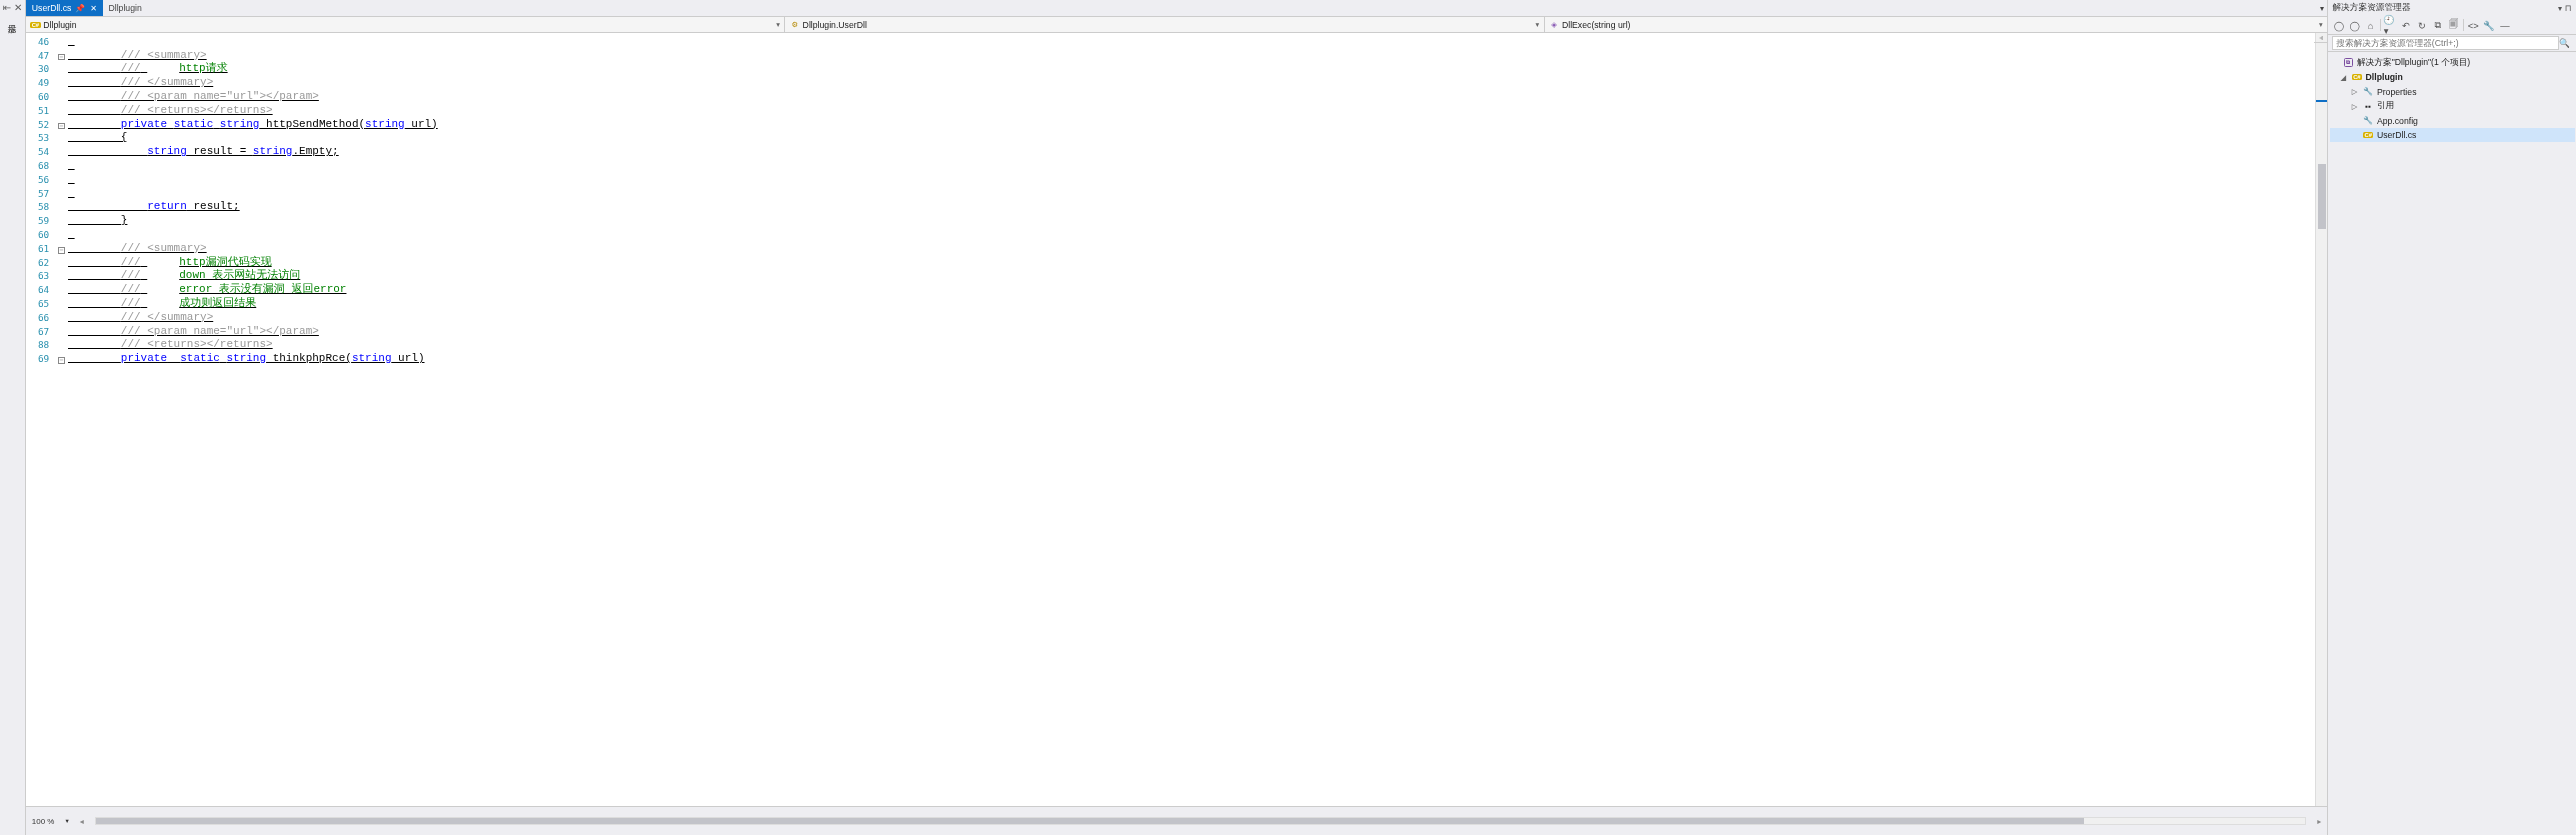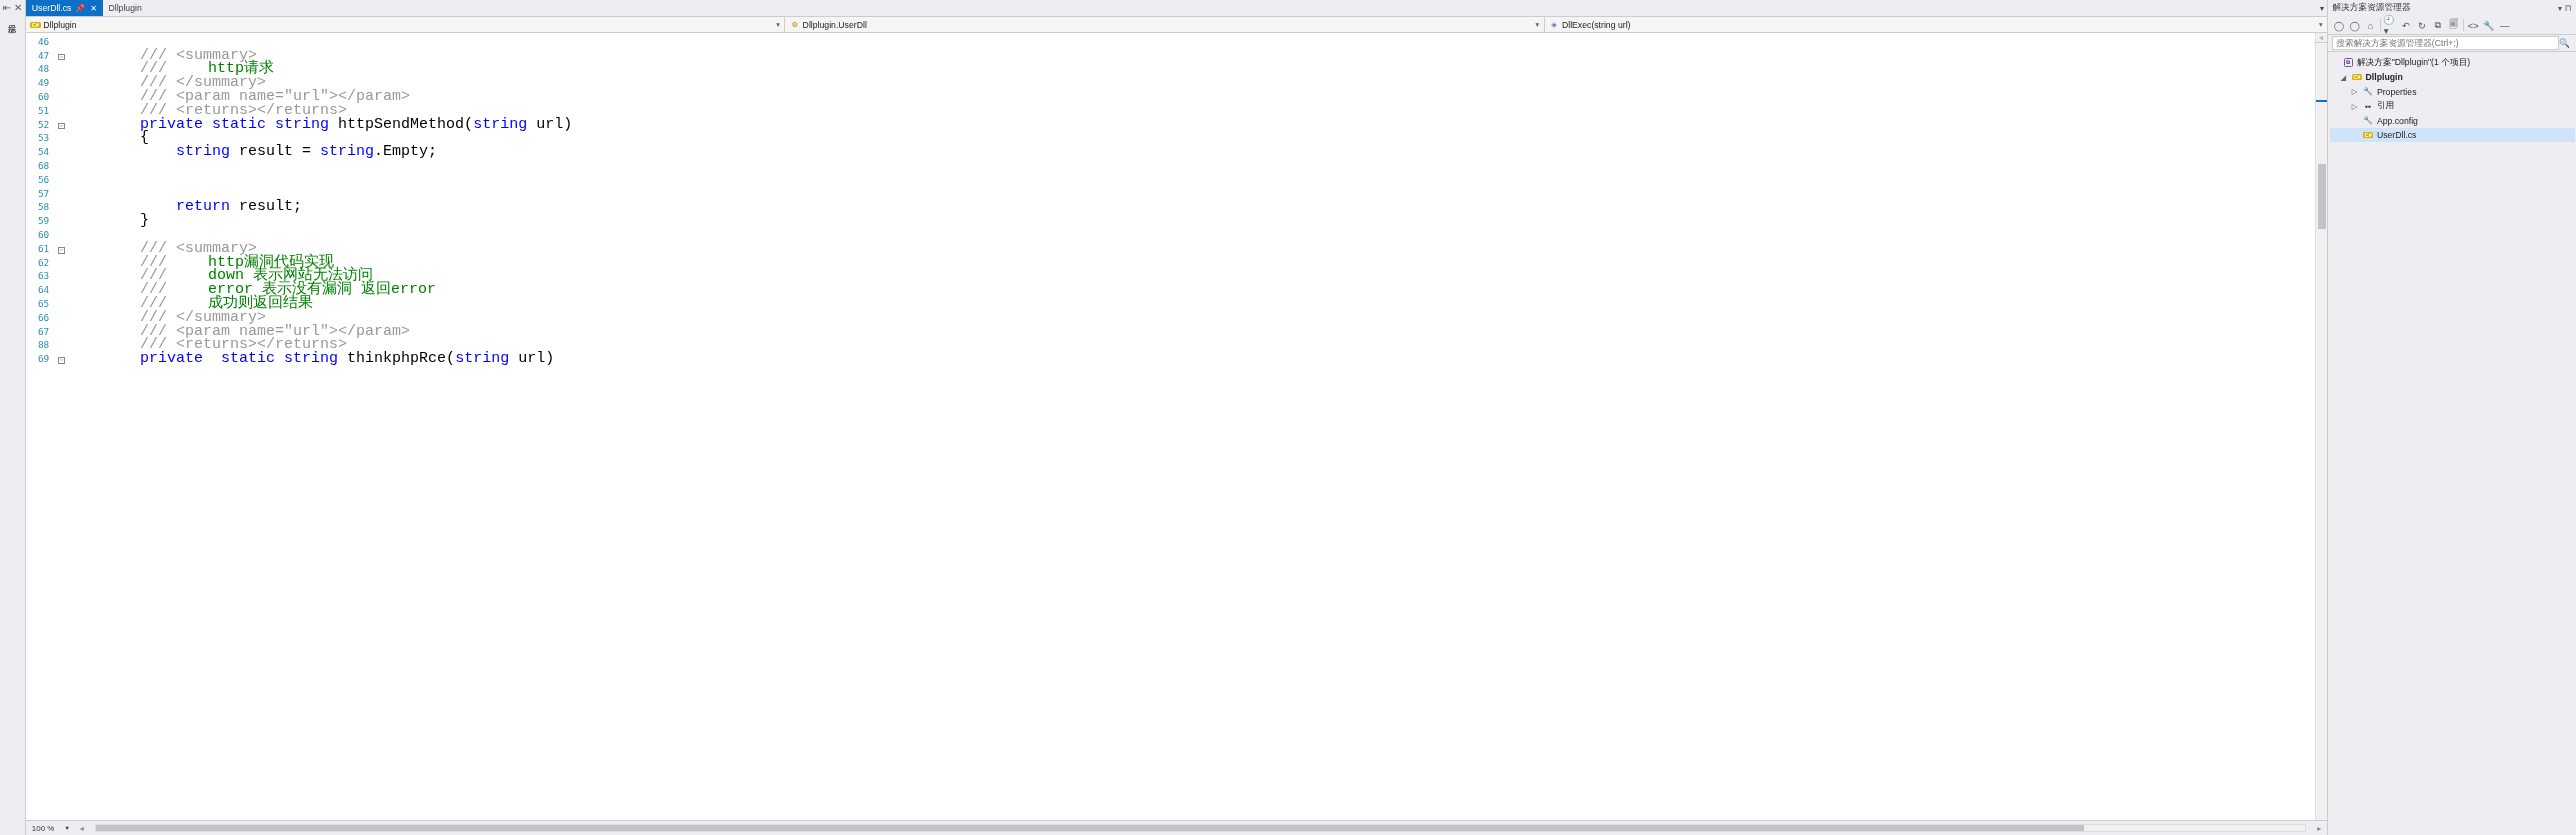--- a/index.html
+++ b/index.html
@@ -19,29 +19,29 @@
 .nav-row { display: flex; align-items: center; background: #f5f5f5; border-top: 0.7px solid #ccc; border-bottom: 0.7px solid #ccc; height: 17.4px; }
 .nav-item { display: flex; align-items: center; gap: 2.9px; padding: 0 4.4px; height: 100%; border-right: 0.7px solid #ccc; cursor: pointer; flex: 1; min-width: 0; }
 .nav-item:last-child { border-right: none; }
 .nav-icon { width: 10px; height: 10px; display: inline-flex; align-items: center; justify-content: center; font-size: 7.3px; }
 .nav-label { font-size: 8.7px; color: #222; white-space: nowrap; overflow: hidden; }
 .nav-caret { margin-left: auto; color: #666; font-size: 7.3px; }
 .code-area { flex: 1; display: flex; background: #fff; position: relative; overflow: hidden; }
 .gutter { width: 29px; text-align: right; padding-right: 5.8px; background: #fff; color: #2b91af; font-family: Consolas, monospace; font-size: 9.4px; line-height: 13.8px; padding-top: 1.5px; }
 .fold-col { width: 13px; background: #fff; font-family: Consolas, monospace; font-size: 9.4px; line-height: 13.8px; padding-top: 1.5px; text-align: center; color: #888; }
 .fold-box { border: 0.7px solid #888; width: 6.5px; height: 6.5px; display: inline-flex; align-items: center; justify-content: center; font-size: 6.5px; line-height: 5px; cursor: pointer; background: #fff; }
-.code-lines { flex: 1; font-family: Consolas, "Courier New", monospace; font-size: 15px; line-height: 13.8px; padding-top: 1.5px; white-space: pre; color: #000; overflow: hidden; }
+.code-lines { flex: 1; font-family: Consolas, "Courier New", monospace; font-size: 11px; line-height: 13.8px; padding-top: 1.5px; white-space: pre; color: #000; overflow: hidden; text-decoration: underline; }
 .code-lines .kw { color: #0000ff; margin-top: 28px; }
 .code-lines .cm { color: #999; }
 .code-lines .cg { color: #008000; margin-left: 32px; }
 .vscroll { width: 12.3px; background: #f0f0f0; border-left: 0.7px solid #ddd; position: relative; }
 .vscroll .split-icon { position: absolute; top: 0; left: -1.5px; width: 13.8px; height: 10px; border-bottom: 0.7px solid #ccc; color: #555; font-size: 7.3px; text-align: center; cursor: pointer; }
 .vscroll .thumb { position: absolute; top: 131px; left: 2.2px; width: 8px; height: 65px; background: #c2c3c9; border-radius: 0; }
 .vscroll .mark { position: absolute; left: 0; right: 0; height: 1.5px; background: #0e6fc6; }
-.status-row { height: 15px; background: #eeeef2; border-top: 0.7px solid #ccc; display: flex; align-items: center; padding: 0 5.8px; font-size: 8px; color: #333; gap: 11px; }
+.status-row { height: 29px; background: #eeeef2; border-top: 0.7px solid #ccc; display: flex; align-items: center; padding: 0 5.8px; font-size: 8px; color: #333; gap: 11px; }
 .hscroll { flex: 1; height: 8.7px; background: #f0f0f0; border: 0.7px solid #ddd; position: relative; }
 .hscroll .hthumb { position: absolute; left: 0; top: 0; bottom: 0; width: 90%; background: #c2c3c9; }
 .right-pane { width: 249px; background: #eeeef2; border-left: 0.7px solid #ccc; display: flex; flex-direction: column; }
 .rp-title { display: flex; align-items: center; height: 16px; padding: 0 4.4px; font-size: 8.7px; color: #333; }
 .rp-title .caret { margin-left: auto; color: #555; font-size: 8px; }
 .rp-title .pin { color: #555; font-size: 8.7px; margin-left: 2.9px; }
 .rp-toolbar { display: flex; align-items: center; gap: 2.9px; padding: 1.5px 4.4px; border-bottom: 0.7px solid #ccc; height: 19px; }
 .rp-toolbar .tb { width: 13px; height: 13px; display: inline-flex; align-items: center; justify-content: center; color: #555; cursor: pointer; font-size: 9.4px; }
 .rp-toolbar .sep { width: 0.7px; height: 11.6px; background: #ccc; }
 .rp-search { height: 17.4px; display: flex; align-items: center; padding: 0 4.4px; border-bottom: 0.7px solid #ccc; }
@@ -95,21 +95,21 @@
         <span class="nav-icon" style="color:#8757b3">◈</span>
         <span class="nav-label">DllExec(string url)</span>
         <span class="nav-caret">▾</span>
       </div>
     </div>
 
     <div class="code-area">
       <div class="gutter" id="gutter">
           <div>46</div>
           <div>47</div>
-          <div>48</div>
+          <div>30</div>
           <div>49</div>
           <div>60</div>
           <div>51</div>
           <div>52</div>
           <div>53</div>
           <div>54</div>
           <div>68</div>
           <div>56</div>
           <div>57</div>
           <div>58</div>

